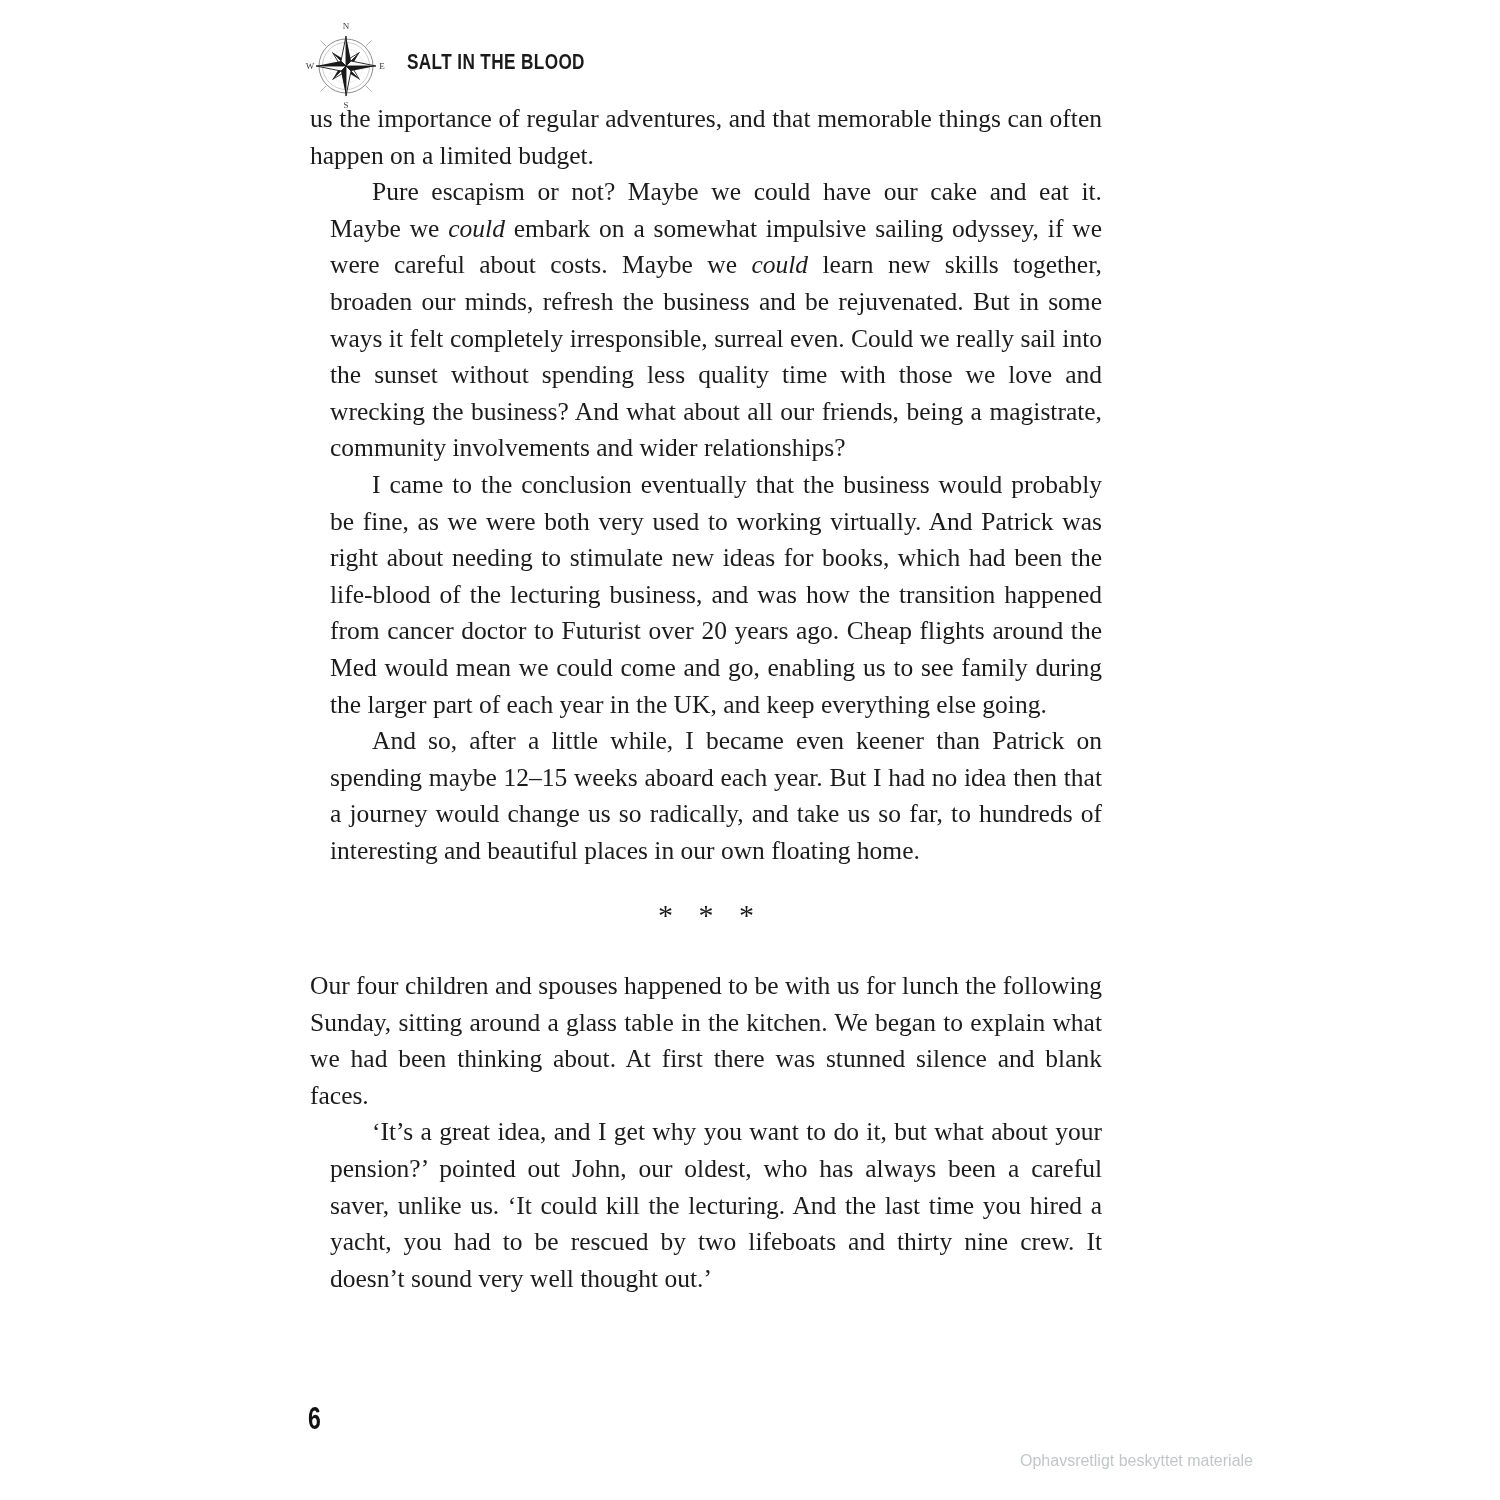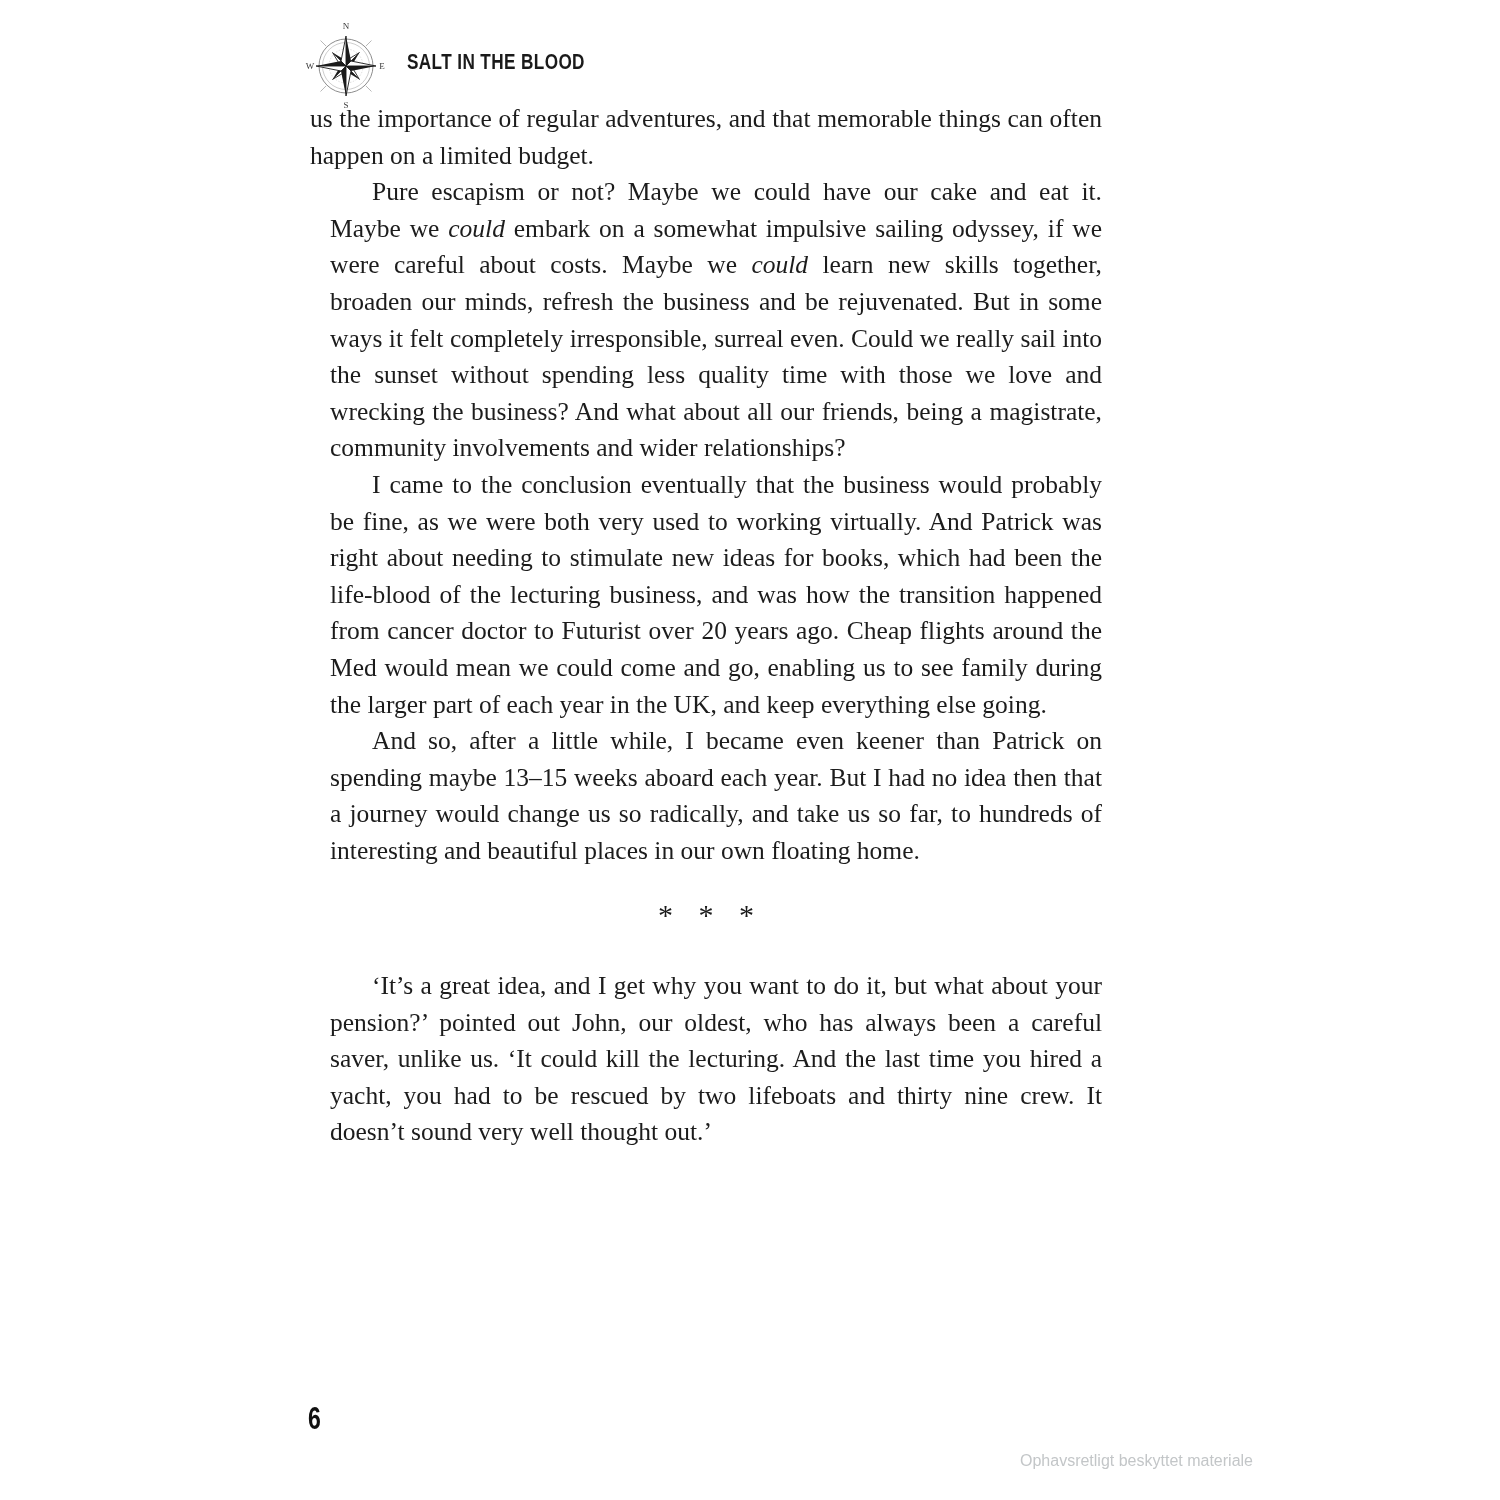--- a/index.html
+++ b/index.html
@@ -156,24 +156,25 @@
       </g>
     </svg>
     <span class="book-title">SALT IN THE BLOOD</span>
   </div>
 
   <div class="text-block">
     <div>
         <p class="para">us the importance of regular adventures, and that memorable things can often happen on a limited budget.</p>
         <p class="para indent">Pure escapism or not? Maybe we could have our cake and eat it. Maybe we <em>could</em> embark on a somewhat impulsive sailing odyssey, if we were careful about costs. Maybe we <em>could</em> learn new skills together, broaden our minds, refresh the business and be rejuvenated. But in some ways it felt completely irresponsible, surreal even. Could we really sail into the sunset without spending less quality time with those we love and wrecking the business? And what about all our friends, being a magistrate, community involvements and wider relationships?</p>
         <p class="para indent">I came to the conclusion eventually that the business would probably be fine, as we were both very used to working virtually. And Patrick was right about needing to stimulate new ideas for books, which had been the life-blood of the lecturing business, and was how the transition happened from cancer doctor to Futurist over 20 years ago. Cheap flights around the Med would mean we could come and go, enabling us to see family during the larger part of each year in the UK, and keep everything else going.</p>
-        <p class="para indent">And so, after a little while, I became even keener than Patrick on spending maybe 13–15 weeks aboard each year. But I had no idea then that a journey would change us so radically, and take us so far, to hundreds of interesting and beautiful places in our own floating home.</p>
+        <p class="para indent">And so, after a little while, I became even keener than Patrick on spending maybe 12–15 weeks aboard each year. But I had no idea then that a journey would change us so radically, and take us so far, to hundreds of interesting and beautiful places in our own floating home.</p>
       </div>
     <div class="separator">* * *</div>
     <div>
+        <p class="para">Our four children and spouses happened to be with us for lunch the following Sunday, sitting around a glass table in the kitchen. We began to explain what we had been thinking about. At first there was stunned silence and blank faces.</p>
         <p class="para indent">‘It’s a great idea, and I get why you want to do it, but what about your pension?’ pointed out John, our oldest, who has always been a careful saver, unlike us. ‘It could kill the lecturing. And the last time you hired a yacht, you had to be rescued by two lifeboats and thirty nine crew. It doesn’t sound very well thought out.’</p>
       </div>
   </div>
 
   <div class="page-number">6</div>
   <div class="copyright-notice">Ophavsretligt beskyttet materiale</div>
 
 </div>
 
 </body></html>

